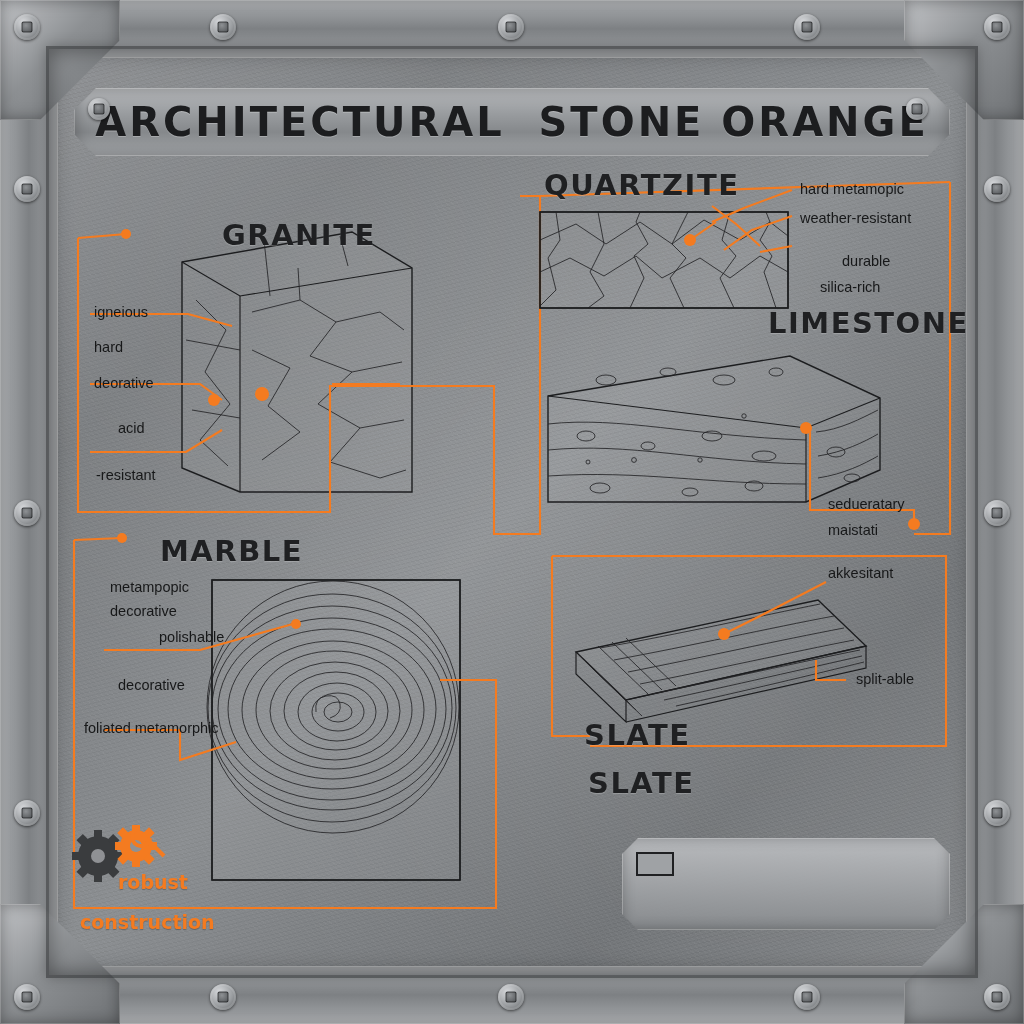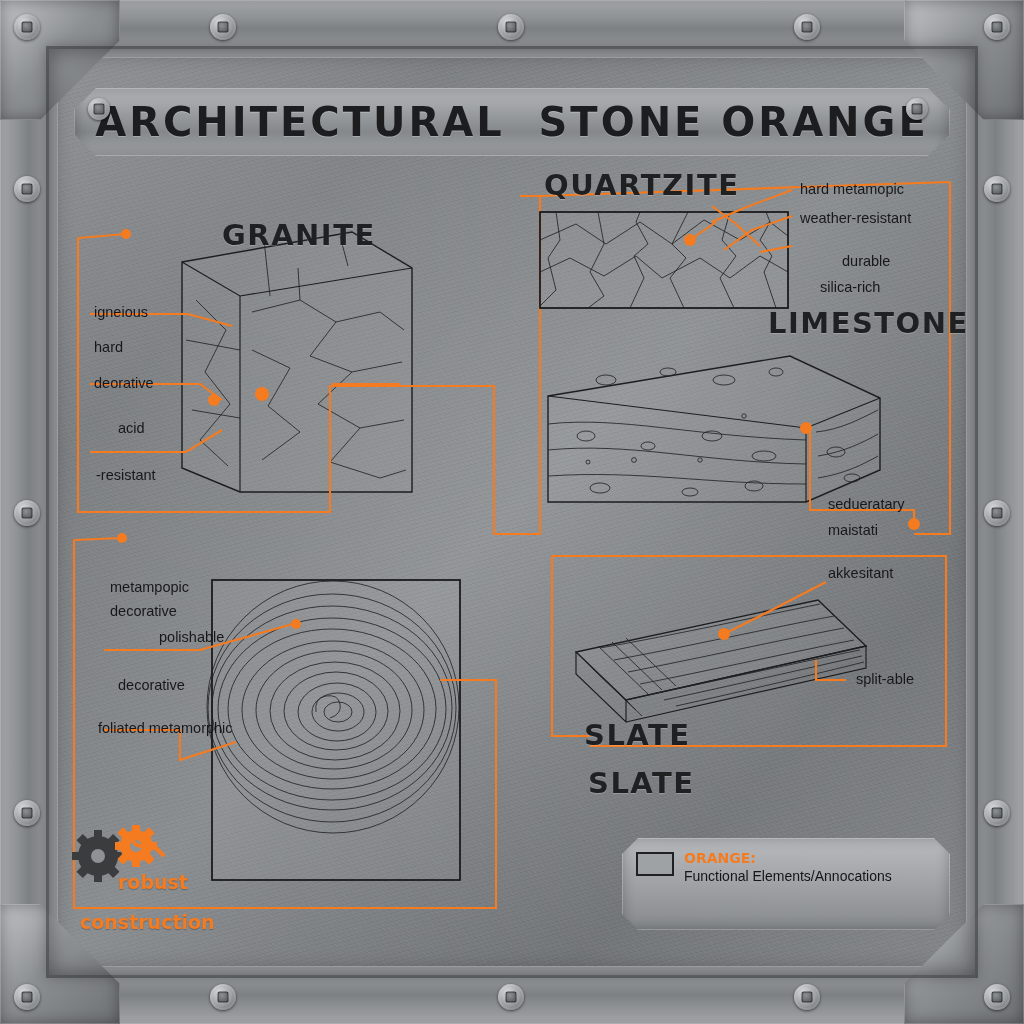--- a/index.html
+++ b/index.html
@@ -378,36 +378,37 @@
     </g>
 
     <g>
       <polyline class="lead" points="950,182 950,534 914,534"></polyline>
       <polyline class="lead" points="540,196 950,182"></polyline>
       <polyline class="lead" points="552,556 946,556 946,746 590,746"></polyline>
     </g>
   </svg>
 
   <div class="section-title" style="left:222px; top:218px;">GRANITE</div>
+  <div class="section-title" style="left:160px; top:534px;">MARBLE</div>
   <div class="section-title" style="left:544px; top:168px;">QUARTZITE</div>
   <div class="section-title" style="left:722px; top:306px;margin-left:46px;">LIMESTONE</div>
   <div class="section-title" style="left:584px; top:718px;">SLATE</div>
   <div class="section-title" style="left:588px; top:766px;">SLATE</div>
 
   <div class="anno" style="left:94px;  top:303px;">igneious</div>
   <div class="anno" style="left:94px;  top:338px;">hard</div>
   <div class="anno" style="left:94px;  top:374px;">deorative</div>
   <div class="anno" style="left:118px; top:419px;">acid</div>
   <div class="anno" style="left:96px;  top:466px;">-resistant</div>
 
   <div class="anno" style="left:110px; top:578px;">metampopic</div>
   <div class="anno" style="left:110px; top:602px;">decorative</div>
   <div class="anno" style="left:120px; top:628px;margin-left:39px;">polishable</div>
   <div class="anno" style="left:118px; top:676px;">decorative</div>
-  <div class="anno" style="left:98px;  top:719px;">foliated metamorphic</div>
+  <div class="anno" style="left:84px;  top:719px;">foliated metamorphic</div>
 
   <div class="anno" style="left:800px; top:180px;">hard metamopic</div>
   <div class="anno" style="left:800px; top:209px;">weather-resistant</div>
   <div class="anno" style="left:842px; top:252px;">durable</div>
   <div class="anno" style="left:820px; top:278px;">silica-rich</div>
 
   <div class="anno" style="left:828px; top:495px;">sedueratary</div>
   <div class="anno" style="left:828px; top:521px;">maistati</div>
 
   <div class="anno" style="left:828px; top:564px;">akkesitant</div>
@@ -446,20 +447,16 @@
         <path d="M70,28 a9,9 0 1,0 10,10"></path>
       </g>
     </svg>
   </div>
   <div class="anno-orange" style="left:118px; top:872px;text-align:right;">robust</div>
   <div class="anno-orange" style="left:80px;  top:912px;">construction</div>
 
   <div id="legend">
     <div class="legend-row">
       <div class="sw-gray"></div>
-      <div class="legend-txt">
-        <div class="legend-key key-orange">ORANGE:</div>
-        <div>Functional Elements/Annocations</div>
-      </div>
     </div>
   </div>
 
 </div>
 
 </body></html>

